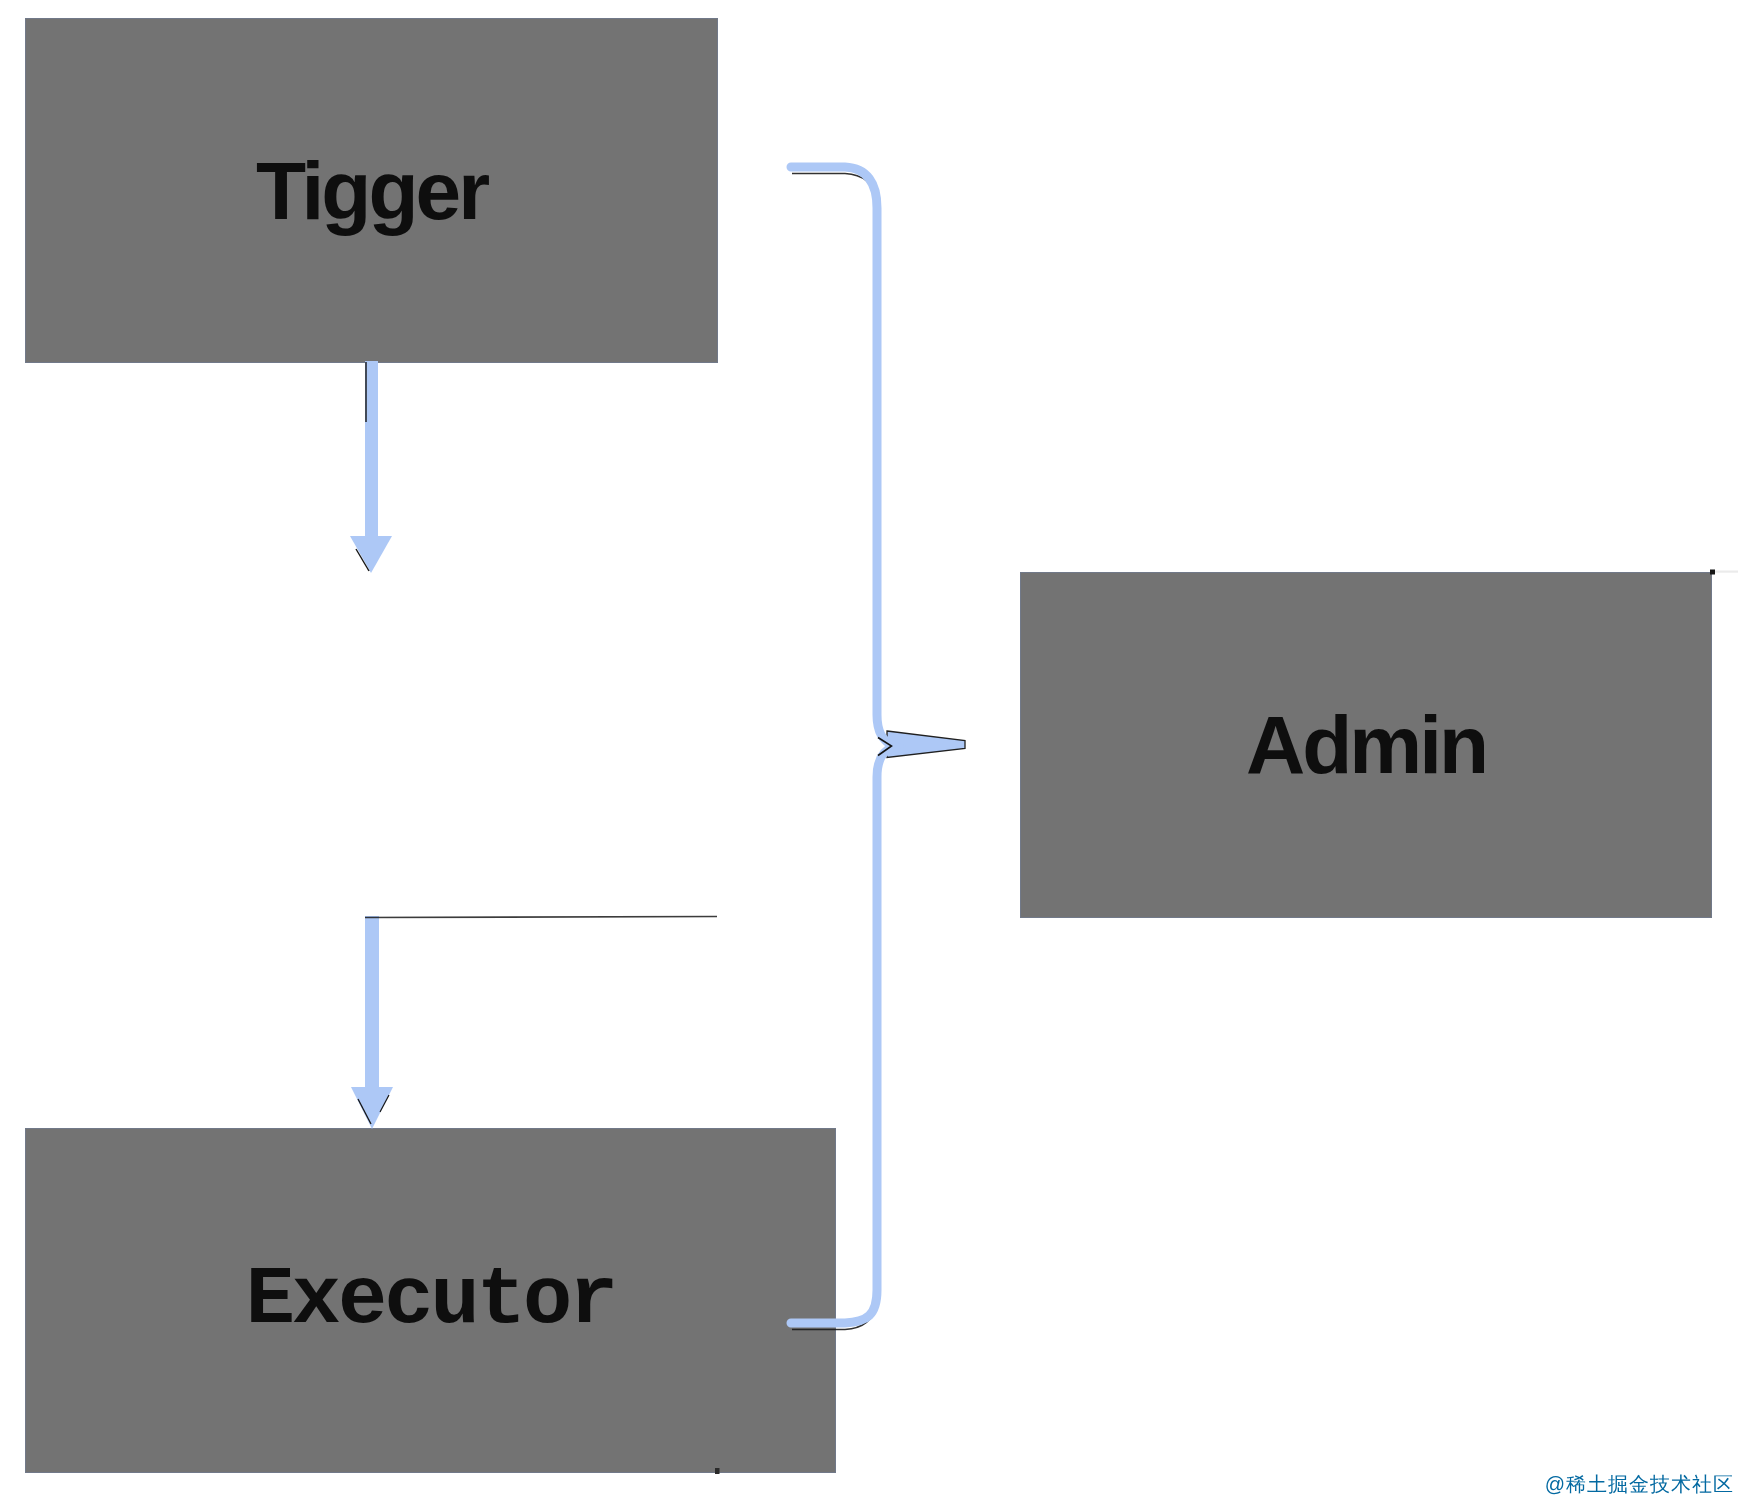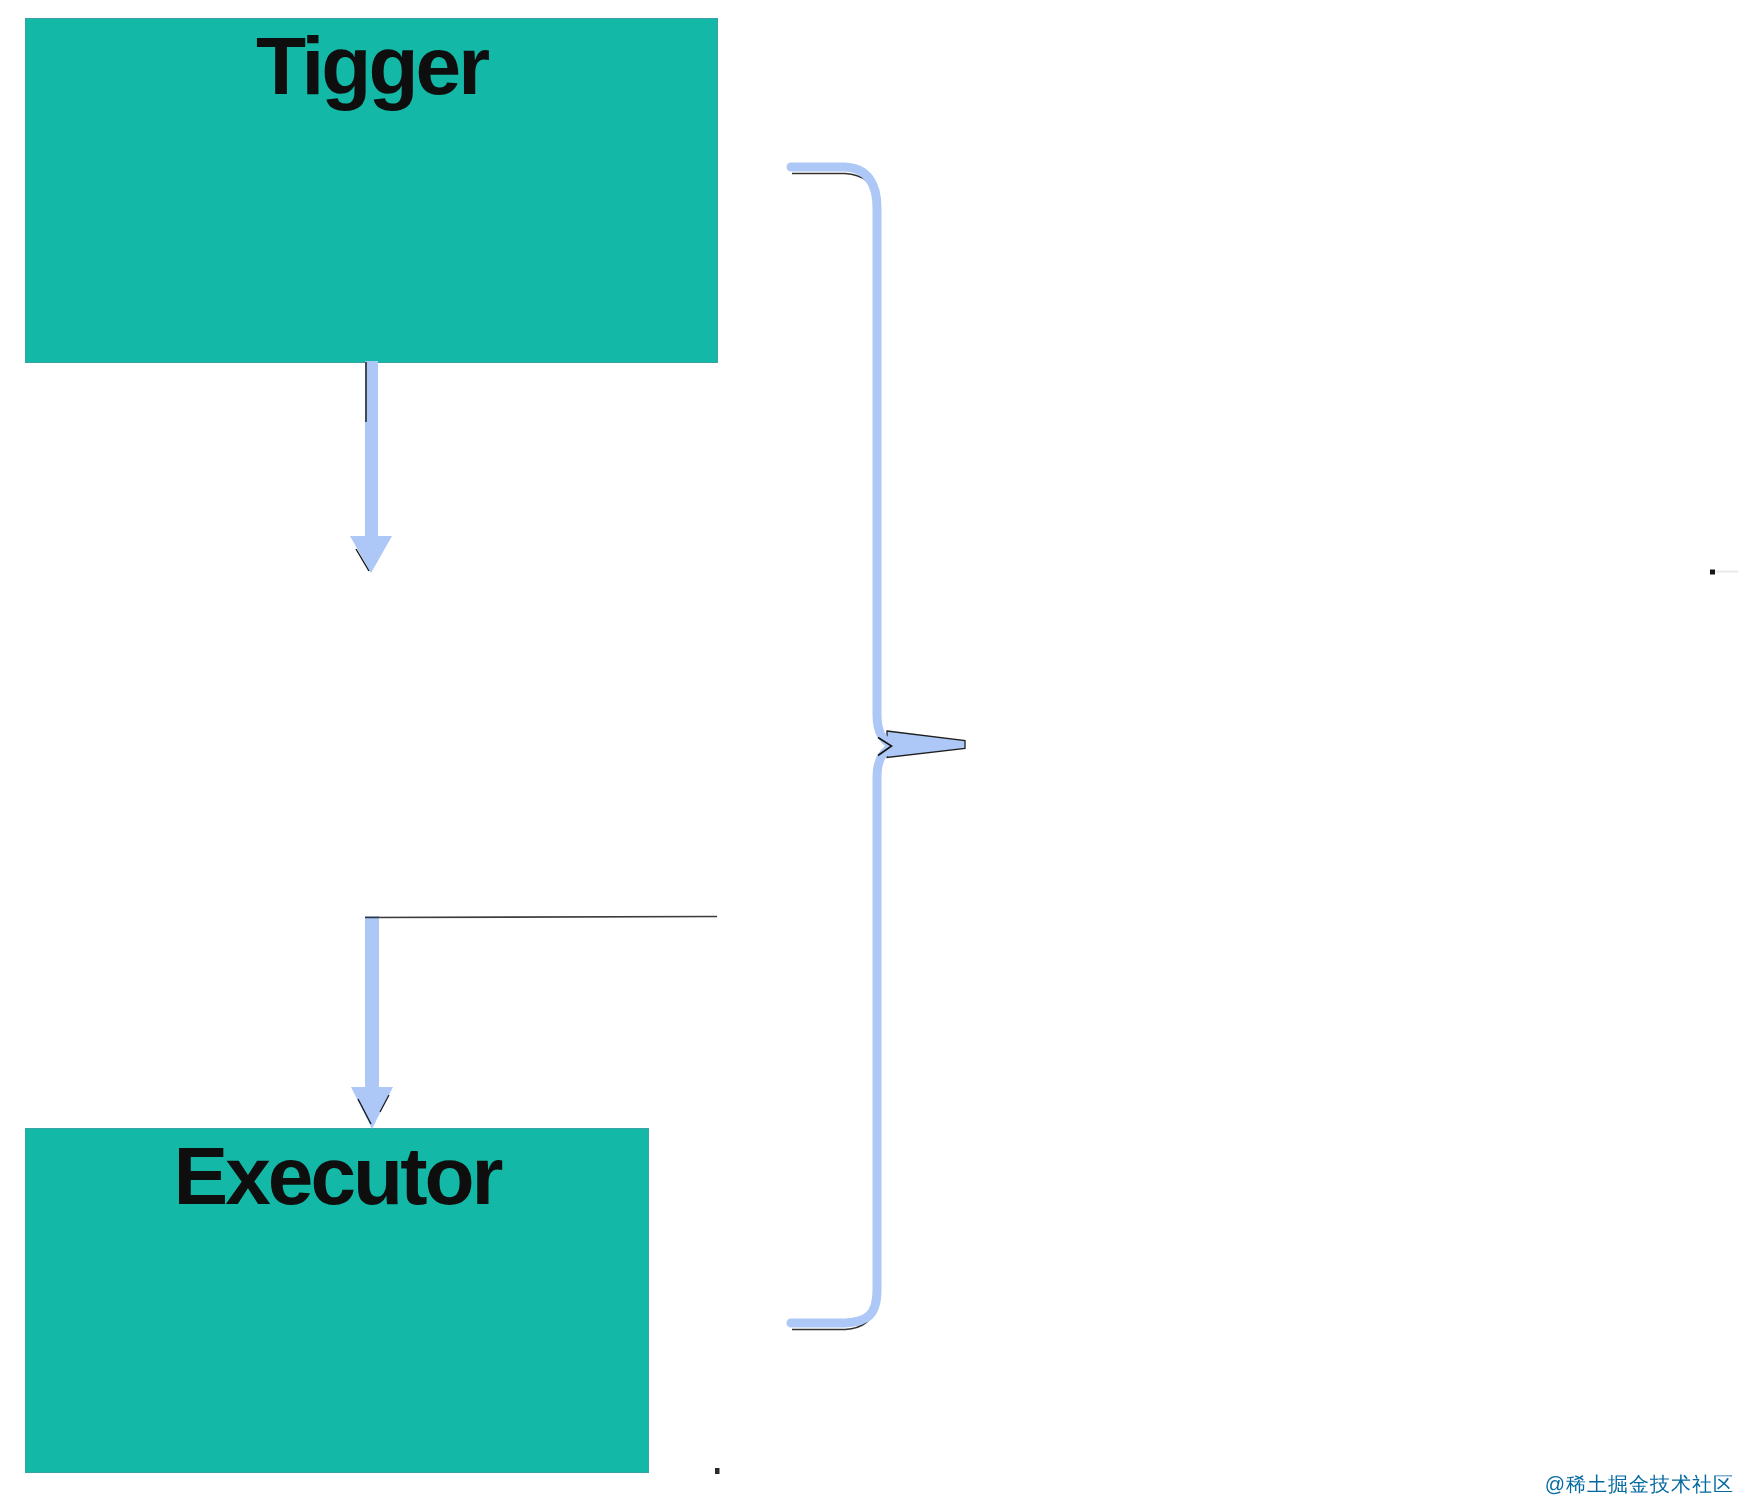--- a/index.html
+++ b/index.html
@@ -9,36 +9,36 @@
     background:#ffffff;
     overflow:hidden;
     font-family:"Liberation Sans", sans-serif;
   }
   .overlay{
     position:absolute;left:0;top:0;width:1738px;height:1504px;
     z-index:2;pointer-events:none;
   }
   .node{
     position:absolute;
-    background:#14b8a6;
+    background:#737373;
     border:1px solid rgba(110,130,170,0.40);
     box-sizing:border-box;
-    display:flex;justify-content:center;
+    display:flex;align-items:center;justify-content:center;
     z-index:1;
   }
   .node-label{
     font-size:82px;
     font-weight:700;
     letter-spacing:-3px;
     color:#0e0e0e;
     white-space:nowrap;
   }
   .node-tigger   {left:25px;  top:18px;   width:693px; height:345px;}
   .node-scheduler{left:25px;  top:573px;  width:693px; height:343px;}
-  .node-executor {left:25px;  top:1128px; width:624px; height:345px;}
+  .node-executor {left:25px;  top:1128px; width:811px; height:345px;font-family:Liberation Mono, monospace;}
   .node-admin    {left:1020px;top:572px;  width:692px; height:346px;}
   .watermark{
     position:absolute;
     right:4px;bottom:6px;
     font-size:20px;
     color:#0369a1;
     letter-spacing:1px;
     z-index:3;
   }
 </style>
@@ -86,16 +86,19 @@
 
   <div class="node node-tigger">
     <span class="node-label">Tigger</span>
   </div>
 
 
   <div class="node node-executor">
     <span class="node-label">Executor</span>
   </div>
 
+  <div class="node node-admin">
+    <span class="node-label">Admin</span>
+  </div>
 
   <div class="watermark">@稀土掘金技术社区</div>
 
 </div>
 
 </body></html>

